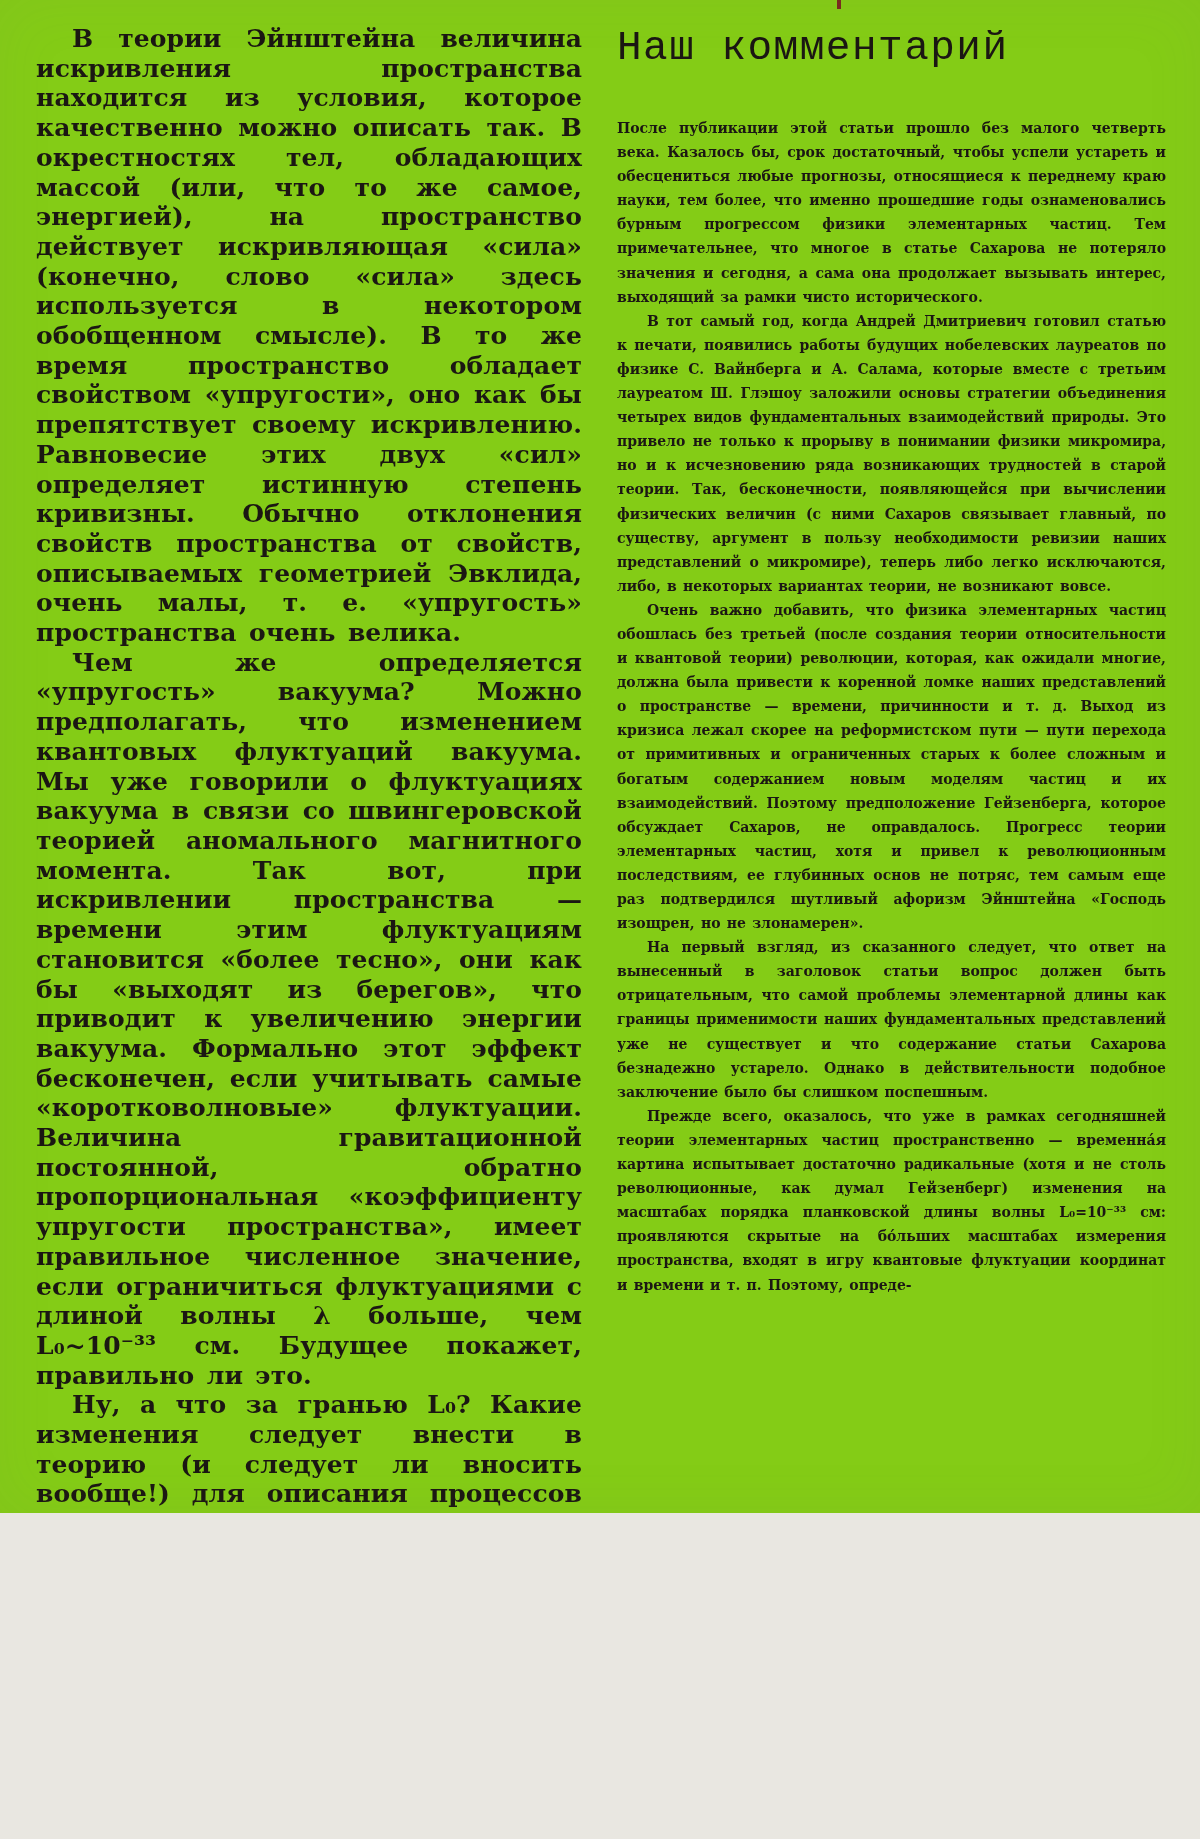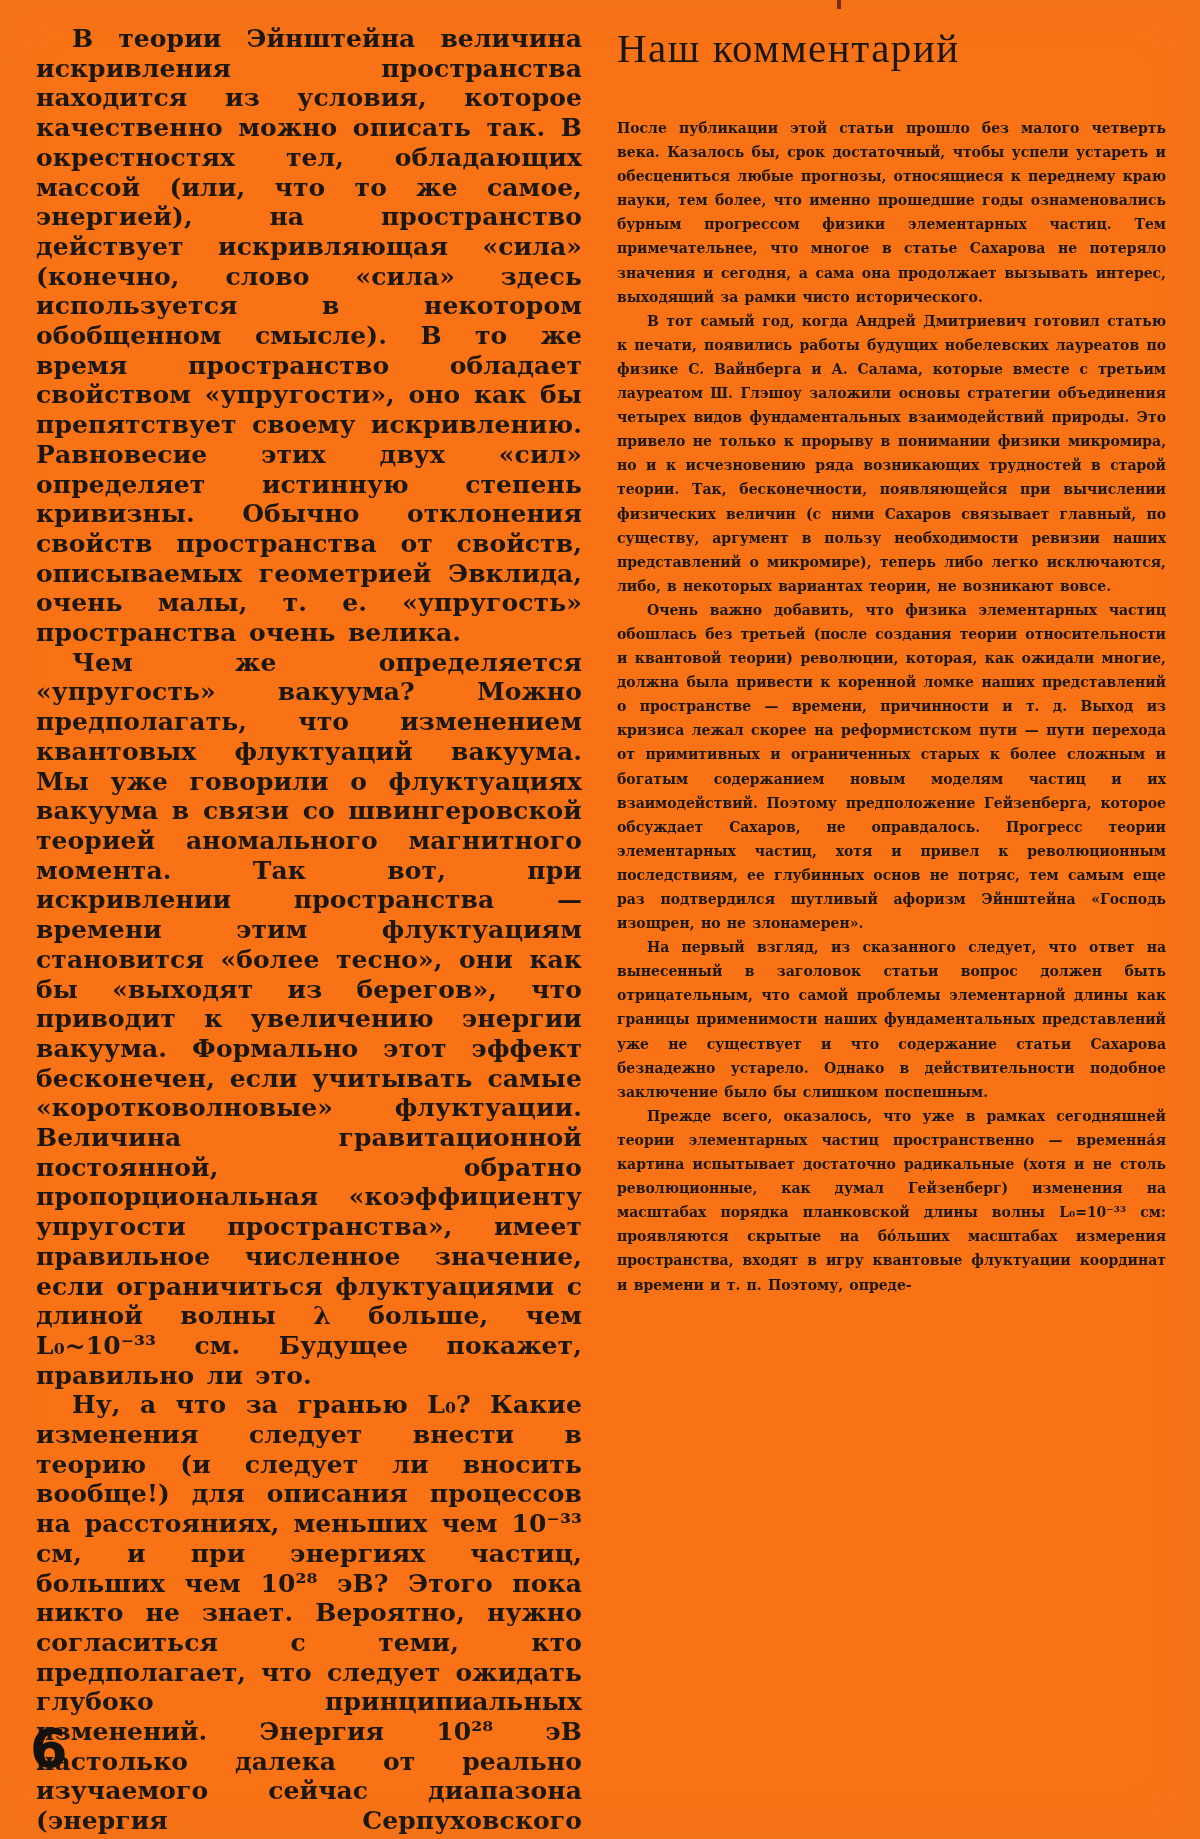--- a/index.html
+++ b/index.html
@@ -3,23 +3,23 @@
 <meta charset="utf-8">
 <style>
   html, body {
     margin: 0;
     padding: 0;
     background: #e9e7e1;
   }
   .page {
     position: relative;
     width: 1200px;
-    height: 1839px;
+    height: 1513px;
     margin: 0 auto;
-    background: #f97316;
+    background: #84cc16;
     color: #1b1713;
     overflow: hidden;
   }
   
   .page::after {
     content: "";
     position: absolute;
     inset: 0;
     pointer-events: none;
     box-shadow: inset 0 0 60px rgba(120,110,90,0.08);
@@ -45,21 +45,21 @@
   .col-left p {
     font-family: "DejaVu Serif", serif;
     font-weight: 700;
     font-size: 25px;
     line-height: 29.7px;
     text-indent: 36px;
     word-spacing: 0.14em;
     letter-spacing: 0.1px;
   }
   .col-right .section-heading {
-    font-family: Liberation Serif, serif;
+    font-family: Liberation Mono, monospace;
     font-weight: 400;
     font-size: 41px;
     line-height: 48px;
     letter-spacing: 1.5px;
     margin: 0 0 44px 0;
     white-space: nowrap;
   }
   .col-right p {
     font-family: "DejaVu Serif", serif;
     font-weight: 700;

